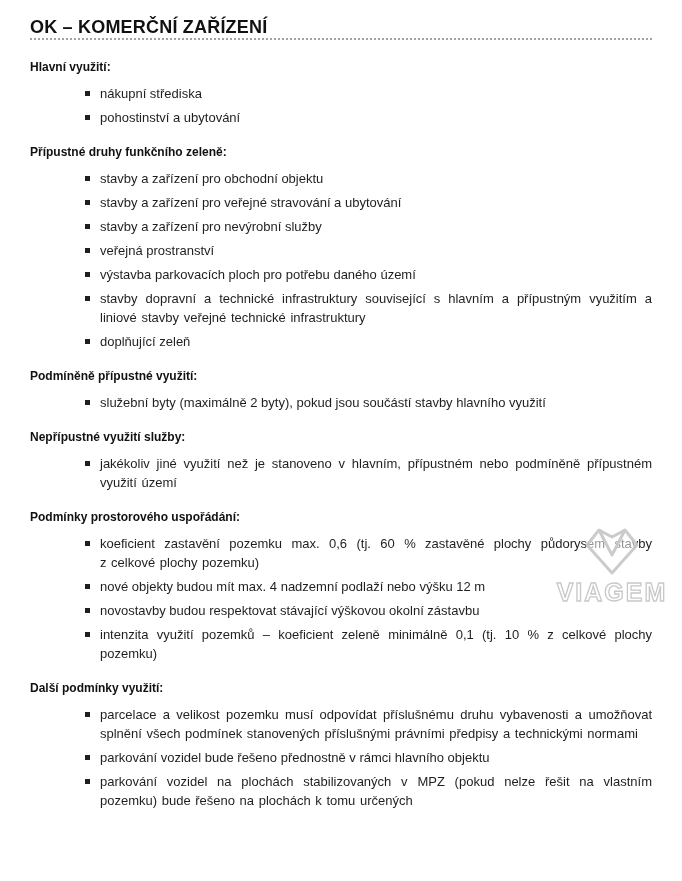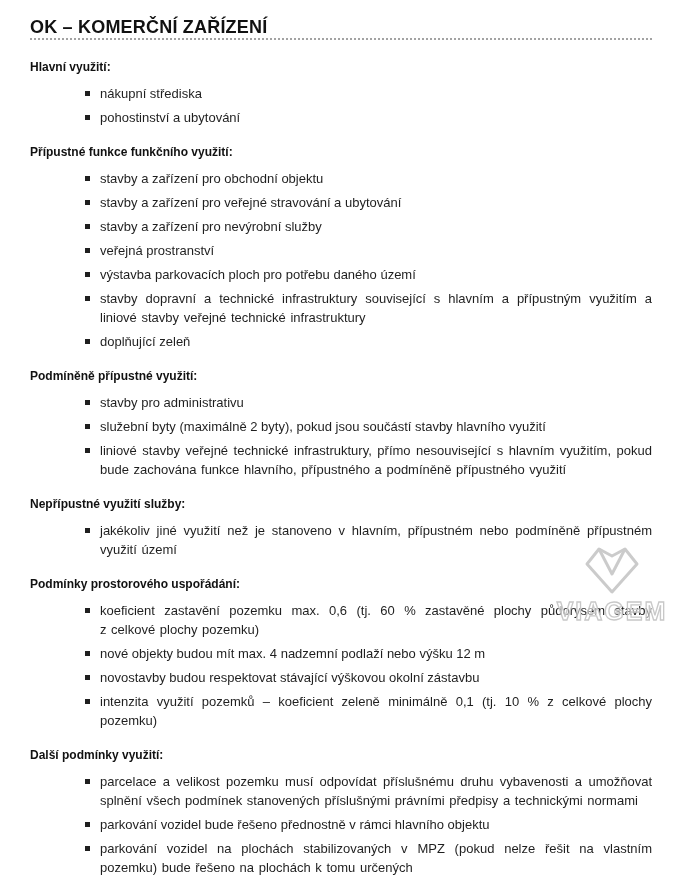--- a/index.html
+++ b/index.html
@@ -29,21 +29,21 @@
   }
   .item{
     position:relative;padding-left:70px;margin:0 0 5px 0;width:622px;box-sizing:border-box;
   }
   .bullet{
     position:absolute;left:55px;top:7px;width:4.5px;height:4.5px;background:#1f1f1f;
   }
   .t{display:block;}
   .j{text-align:justify;word-spacing:1px;}
   .watermark{
-    position:absolute;left:556px;top:544px;width:112px;height:86px;
+    position:absolute;left:556px;top:525px;width:112px;height:86px;
     z-index:5;pointer-events:none;opacity:0.95;
   }
 </style>
 </head>
 <body>
 
 <div class="page">
 
   <h1 class="doc-title">OK – KOMERČNÍ ZAŘÍZENÍ</h1>
   <div class="title-rule"></div>
@@ -54,21 +54,21 @@
         <span class="bullet"></span>
         <span class="t">nákupní střediska</span>
       </div>
     <div class="item">
         <span class="bullet"></span>
         <span class="t">pohostinství a ubytování</span>
       </div>
   </div>
 
   <div class="section">
-    <h2 class="section-heading">Přípustné funkce funkčního využití:</h2>
+    <h2 class="section-heading">Přípustné druhy funkčního zeleně:</h2>
     <div class="item">
         <span class="bullet"></span>
         <span class="t">stavby a zařízení pro obchodní objektu</span>
       </div>
     <div class="item">
         <span class="bullet"></span>
         <span class="t">stavby a zařízení pro veřejné stravování a ubytování</span>
       </div>
     <div class="item">
         <span class="bullet"></span>
@@ -89,29 +89,24 @@
     <div class="item">
         <span class="bullet"></span>
         <span class="t">doplňující zeleň</span>
       </div>
   </div>
 
   <div class="section">
     <h2 class="section-heading">Podmíněně přípustné využití:</h2>
     <div class="item">
         <span class="bullet"></span>
-        <span class="t">stavby pro administrativu</span>
       </div>
     <div class="item">
         <span class="bullet"></span>
         <span class="t">služební byty (maximálně 2 byty), pokud jsou součástí stavby hlavního využití</span>
-      </div>
-    <div class="item">
-        <span class="bullet"></span>
-        <span class="t j">liniové stavby veřejné technické infrastruktury, přímo nesouvisející s&nbsp;hlavním využitím, pokud bude zachována funkce hlavního, přípustného a podmíněně přípustného využití</span>
       </div>
   </div>
 
   <div class="section">
     <h2 class="section-heading">Nepřípustné využití služby:</h2>
     <div class="item">
         <span class="bullet"></span>
         <span class="t j">jakékoliv jiné využití než je stanoveno v&nbsp;hlavním, přípustném nebo podmíněně přípustném využití území</span>
       </div>
   </div>

